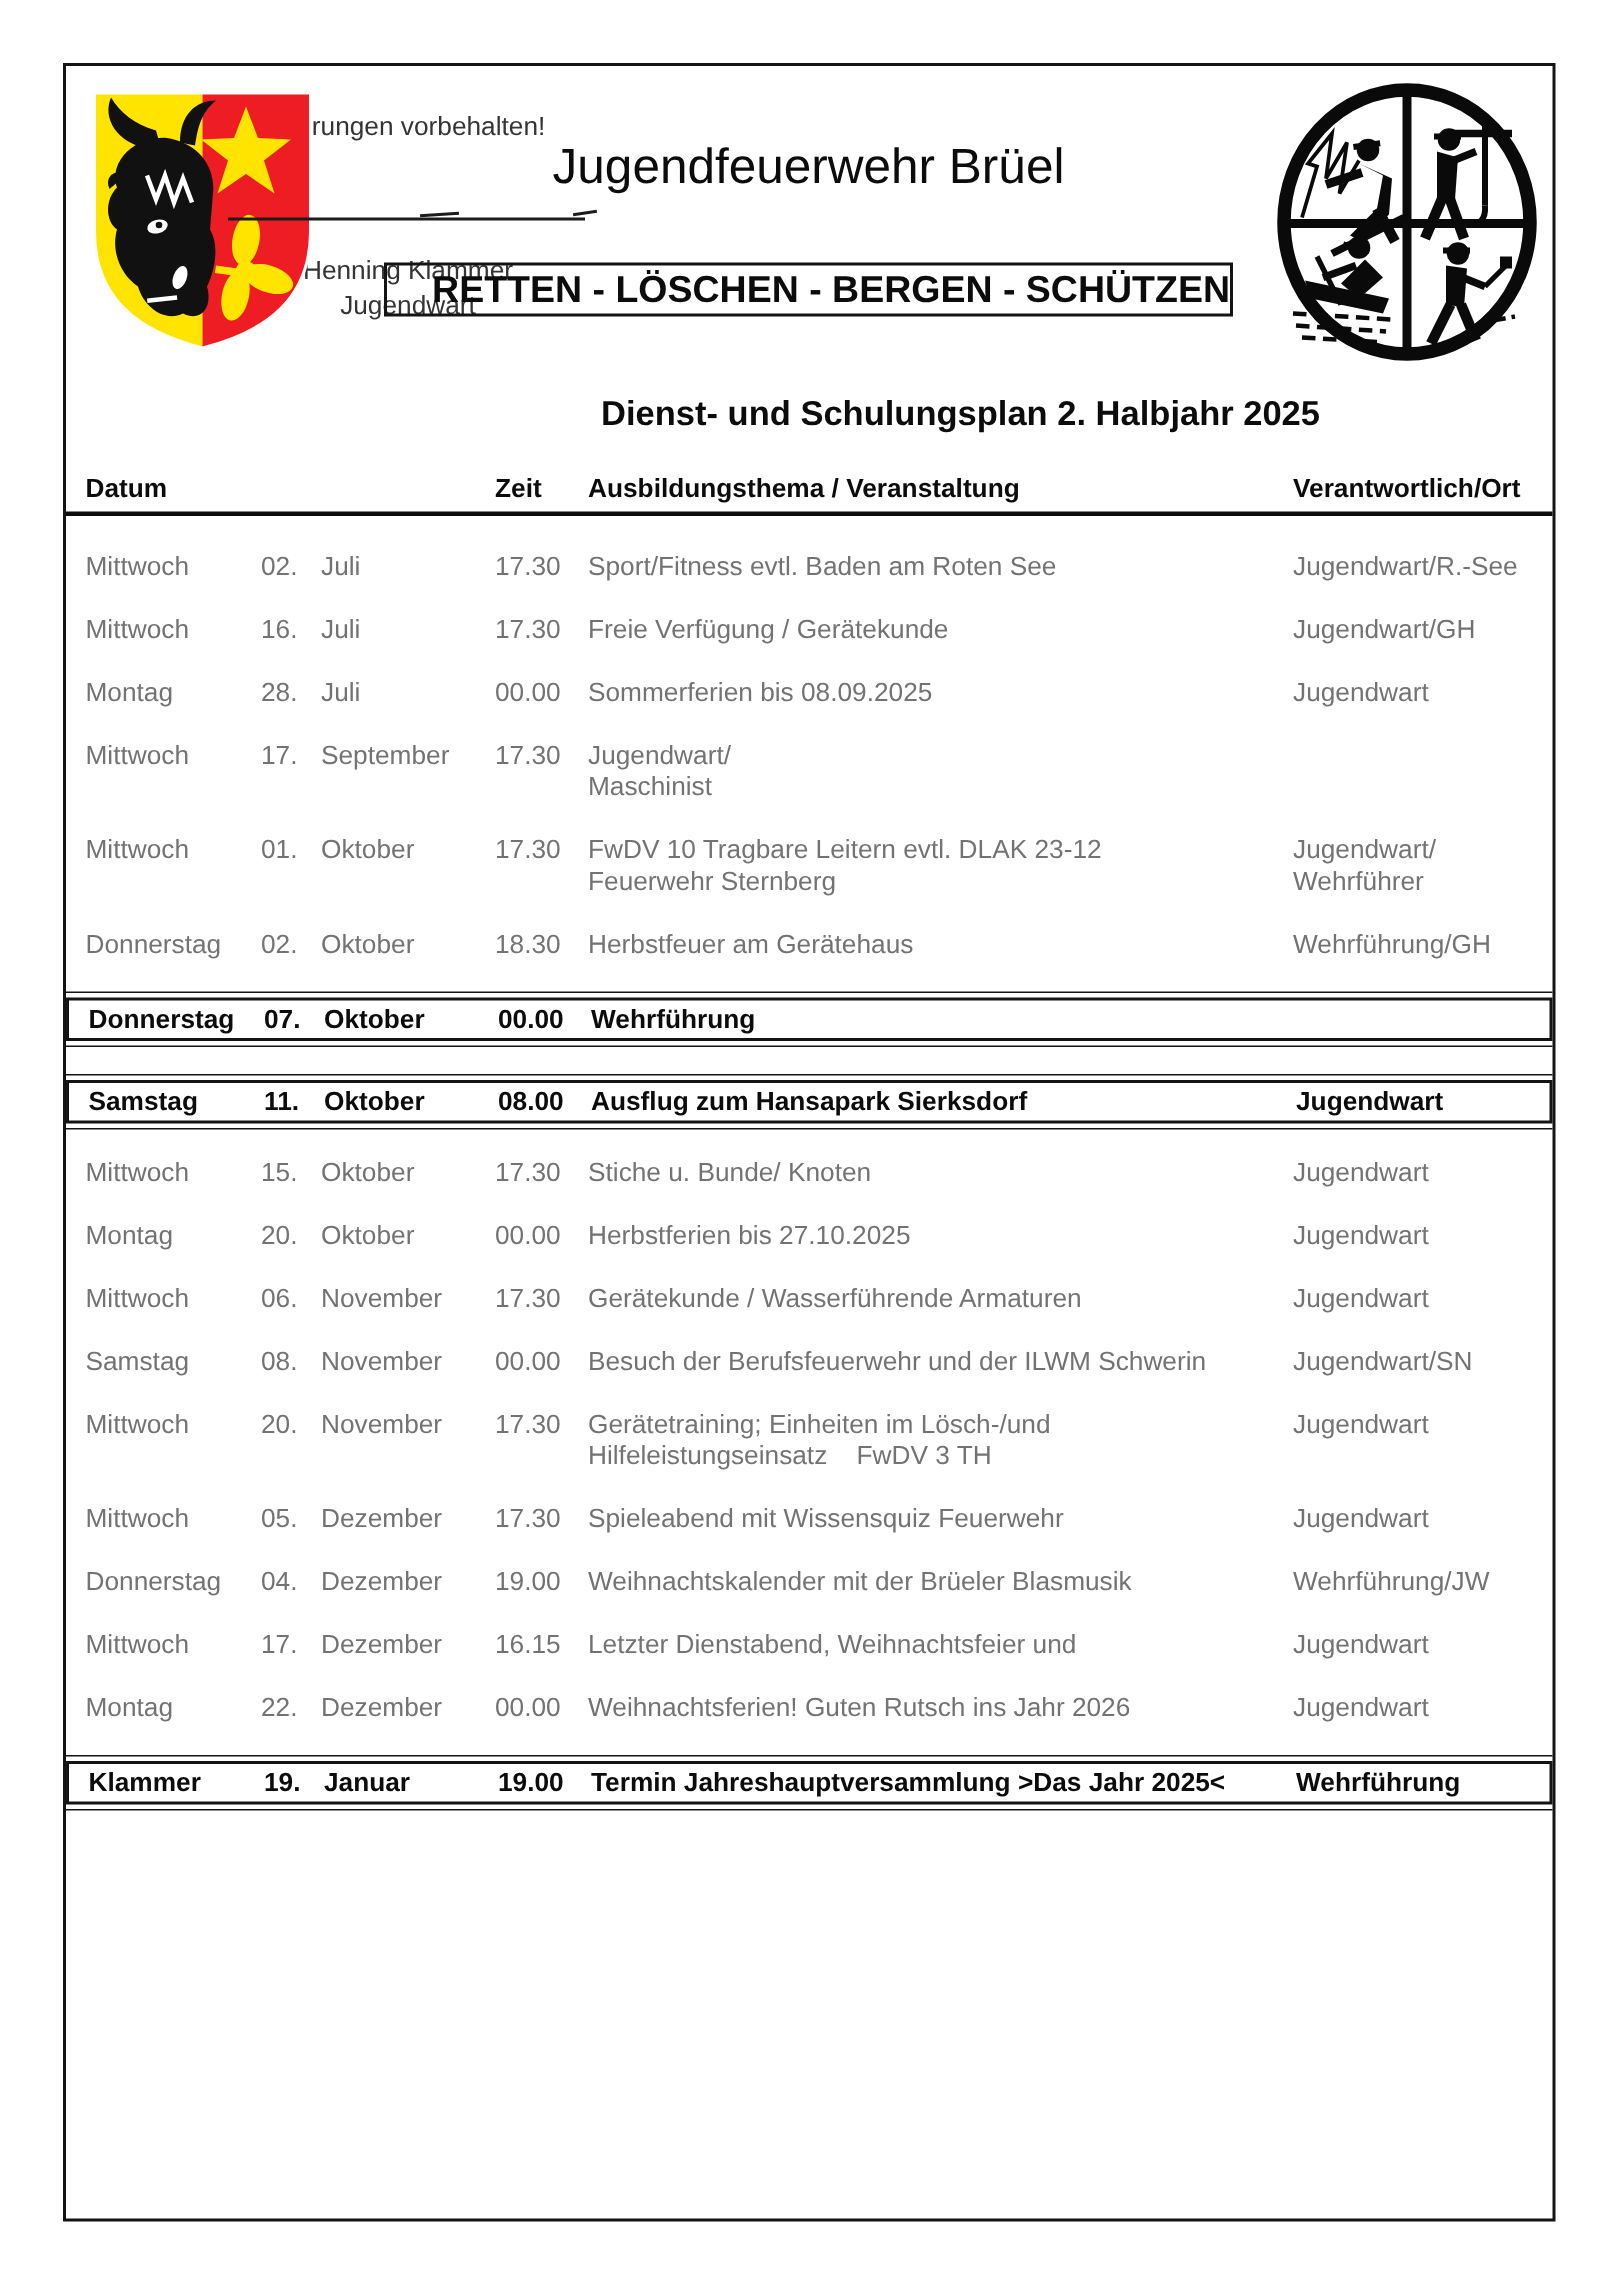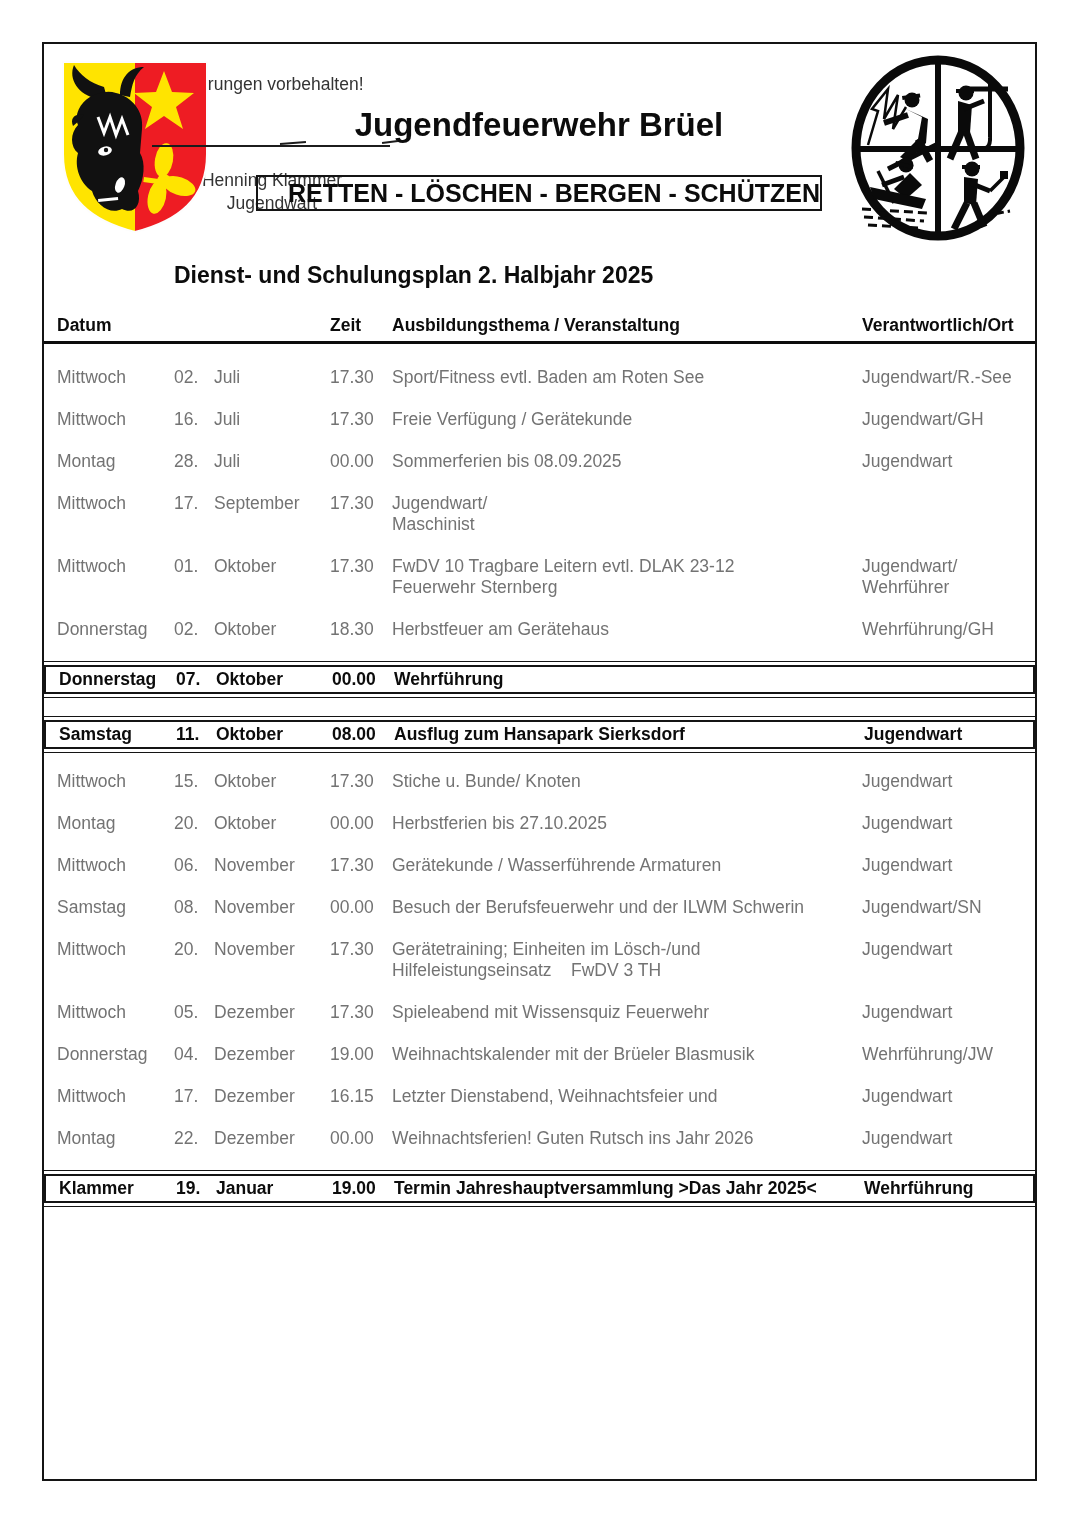--- a/index.html
+++ b/index.html
@@ -8,30 +8,30 @@
     font-family:"Liberation Sans","DejaVu Sans",sans-serif;color:#303030;
   }
   .page-frame{
     position:absolute;left:42px;top:42px;width:995px;height:1439px;
     border:2px solid #141414;background:#ffffff;box-sizing:border-box;
   }
   
   .crest{position:absolute;left:16px;top:14px;width:150px;height:178px;}
   .emblem{position:absolute;left:806px;top:9px;width:177px;height:190px;}
   .doc-title{
-    position:absolute;left:212px;top:62px;width:566px;text-align:center;
-    font-size:33px;font-weight:bold;color:#0c0c0c;letter-spacing:0px;white-space:nowrap;
+    position:absolute;left:212px;top:48px;width:566px;text-align:center;
+    font-size:33px;font-weight:normal;color:#0c0c0c;letter-spacing:0px;white-space:nowrap;
   }
   .motto-box{
     position:absolute;left:212px;top:131px;width:566px;height:36px;
     border:2px solid #141414;box-sizing:border-box;text-align:right;
     font-size:25px;font-weight:bold;color:#0c0c0c;line-height:33px;white-space:nowrap;
   }
   .subtitle{
-    position:absolute;left:130px;top:218px;width:706px;text-align:left;
+    position:absolute;left:130px;top:218px;width:706px;text-align:right;
     font-size:23px;font-weight:bold;color:#0c0c0c;white-space:nowrap;
   }
   
   .schedule{position:absolute;left:0;top:271px;width:100%;}
   .thead,.row{
     display:grid;
     grid-template-columns:117px 40px 116px 62px 470px 1fr;
     padding-left:13px;box-sizing:border-box;
     font-size:17.5px;line-height:21px;
   }

